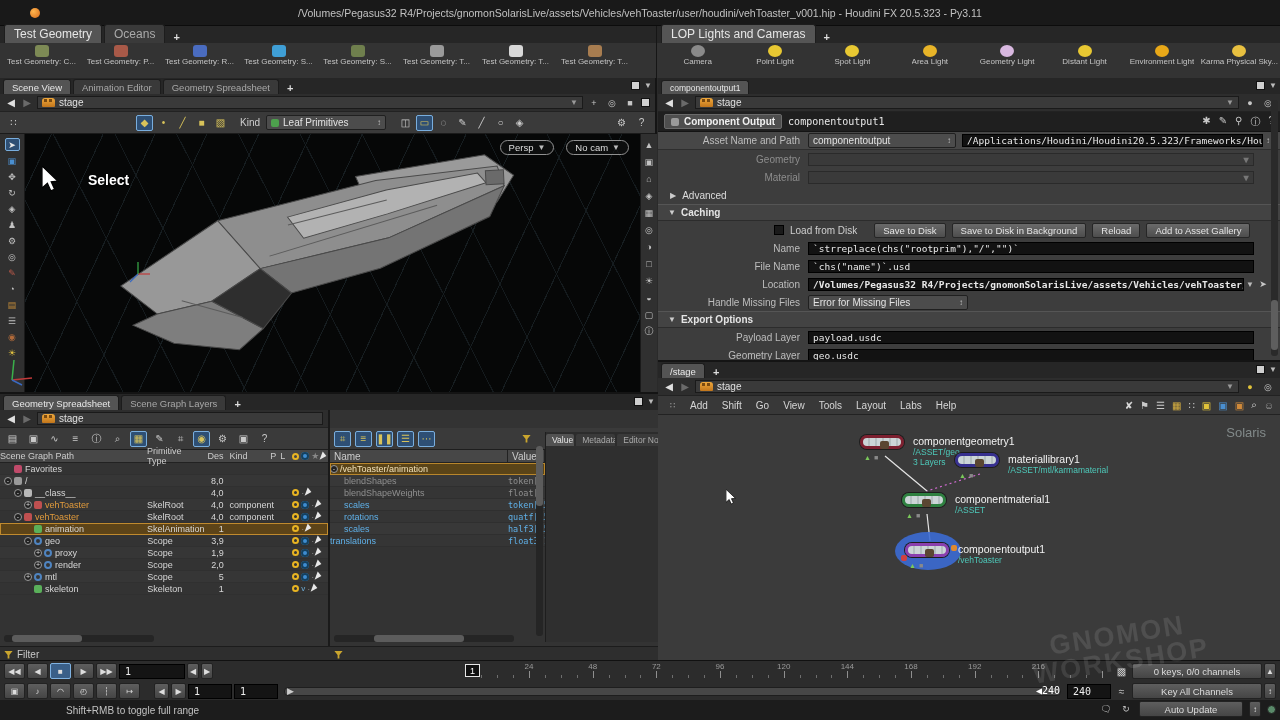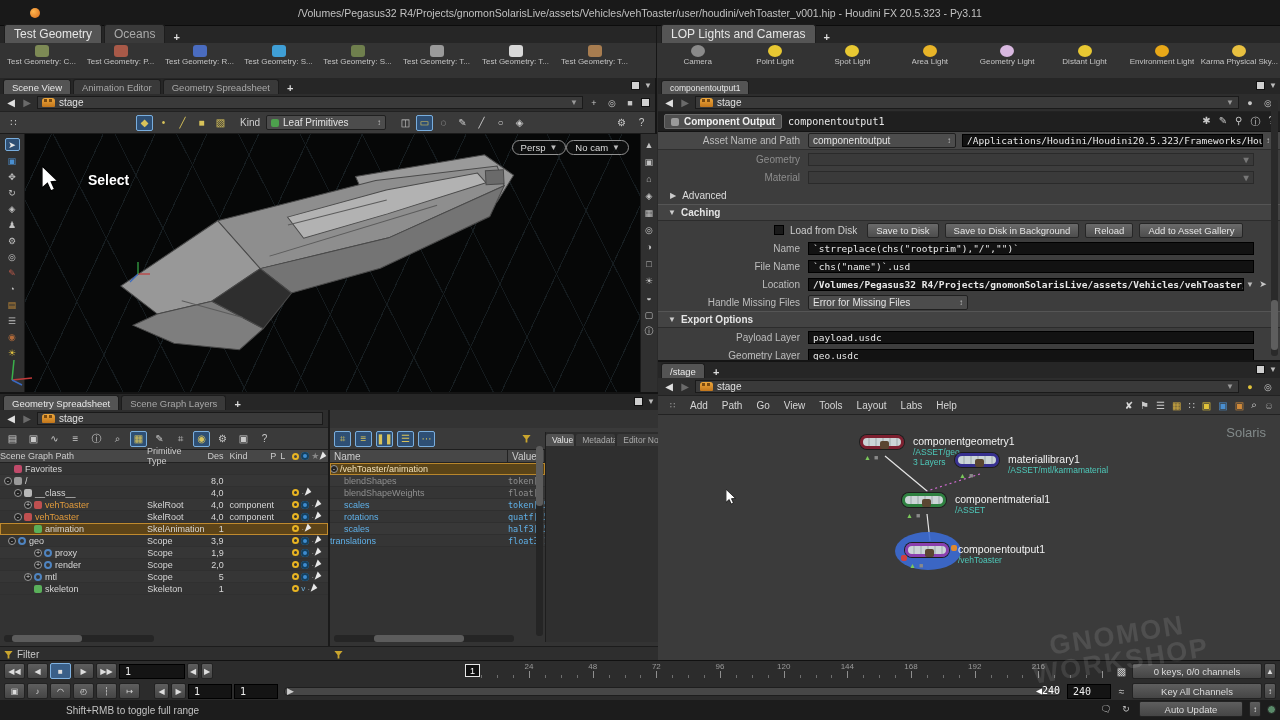--- a/index.html
+++ b/index.html
@@ -53,21 +53,21 @@
 #vp{position:absolute;left:0;top:56px;width:657px;height:258px;background:
  repeating-linear-gradient(115deg,transparent 0 46px,#161d20 46px 47px),
  repeating-linear-gradient(63deg,transparent 0 54px,#141a1d 54px 55px),#060707;overflow:hidden}
 #lstrip{position:absolute;left:0;top:0;width:25px;height:258px;background:#303030;border-right:1px solid #1a1a1a;display:flex;flex-direction:column;align-items:center;gap:3px;padding-top:4px}
 #rstrip{position:absolute;right:0;top:0;width:17px;height:258px;background:#303030;border-left:1px solid #1a1a1a;display:flex;flex-direction:column;align-items:center;gap:4px;padding-top:4px}
 .stico{width:15px;height:13px;display:flex;align-items:center;justify-content:center;font-size:9px;color:#c2c2c2;border-radius:2px}
 .stico.on{background:#2e4f74;border:1px solid #79aede}
 #selLabel{position:absolute;left:88px;top:38px;color:#fff;font-size:14px;font-weight:bold;text-shadow:1px 1px 2px #000}
 #vpcursor{position:absolute;left:42px;top:32px}
 .pill{height:15px;border:1px solid #909090;border-radius:8px;background:rgba(20,20,20,.55);color:#ddd;display:flex;align-items:center;gap:4px;padding:0 8px;font-size:9.5px}
-#pills{position:absolute;right:28px;top:6px;display:flex;gap:0}
+#pills{position:absolute;right:28px;top:6px;display:flex;gap:12px}
 #axisgizmo{position:absolute;left:6px;bottom:6px}
 
 #bl{left:0;top:392px;width:660px;height:268px;background:#333;border-right:2px solid #141414;border-top:2px solid #141414}
 #blcols{position:absolute;left:0;top:16px;width:660px;height:252px;display:flex}
 #treecol{width:330px;border-right:2px solid #1a1a1a;position:relative}
 #sscol{width:330px;position:relative}
 .minitoolbar{height:22px;background:#3a3a3a;border-bottom:1px solid #1e1e1e;display:flex;align-items:center;gap:4px;padding:0 4px}
 .thead{height:13px;background:#474747;border-bottom:1px solid #222;display:flex;align-items:center;color:#ccc;font-size:9px}
 .trow{height:12px;display:flex;align-items:center;font-size:9px;color:#d6d6d6;border-bottom:1px solid #303030;background:#363636}
 .trow:nth-child(odd){background:#333}
@@ -511,21 +511,21 @@
             <div class="c-kind"></div>
             <div class="c-p"></div>
             <div class="c-l"></div>
             <div class="c-ic">
               <span class="pwr"></span>
               <span class="dash">·</span>
               <span class="curs"></span>
             </div>
           </div>
           <div class="trow">
-            <div class="c-path" style="padding-left: 8px;">
+            <div class="c-path" style="padding-left: 24px;">
               <span class="exp">-</span>
               <span class="nico" style="background: transparent; border: 2px solid rgb(79, 132, 192); border-radius: 50%;"></span>
               <span>geo</span>
             </div>
             <div class="c-type">Scope</div>
             <div class="c-des">3,9</div>
             <div class="c-kind"></div>
             <div class="c-p"></div>
             <div class="c-l"></div>
             <div class="c-ic">
@@ -756,21 +756,21 @@
   <div class="prow" style="padding-left:12px">
     <span class="tri">▶</span>
       <span style="margin-left:6px;color:#dcdcdc">Advanced</span>
   </div>
   <div class="sect">
     <span class="tri">▼</span>
       <span>Caching</span>
   </div>
   <div class="prow" style="padding-left:116px;gap:6px">
     <span class="chk"></span>
-    <span style="color:#cfcfcf;margin-right:4px">Load from Disk</span>
+    <span style="color:#cfcfcf;margin-right:11px">Load from Disk</span>
     <span id="cache-buttons" class="flex" style="gap:6px">
         <button class="pbtn">Save to Disk</button>
         <button class="pbtn">Save to Disk in Background</button>
         <button class="pbtn">Reload</button>
         <button class="pbtn">Add to Asset Gallery</button>
       </span>
   </div>
   <div class="prow">
     <span class="plabel">Name</span>
     <div class="pfield">
@@ -836,21 +836,21 @@
       <span>stage</span>
       <span class="cap">▼</span>
     </div>
     <span class="ib" style="color:#e0c23a">●</span>
     <span class="ib">◎</span>
   </div>
   <div id="netmenu">
     <span class="tbico plain" style="font-size:8px">∷</span>
     <span id="net-menus" class="flex">
         <span class="menuitem">Add</span>
-        <span class="menuitem">Path</span>
+        <span class="menuitem">Shift</span>
         <span class="menuitem">Go</span>
         <span class="menuitem">View</span>
         <span class="menuitem">Tools</span>
         <span class="menuitem">Layout</span>
         <span class="menuitem">Labs</span>
         <span class="menuitem">Help</span>
       </span>
     <span style="flex:1"></span>
     <span id="net-icons" class="flex" style="gap:7px">
         <span style="color: rgb(216, 216, 216); font-size: 10px;">✘</span>

